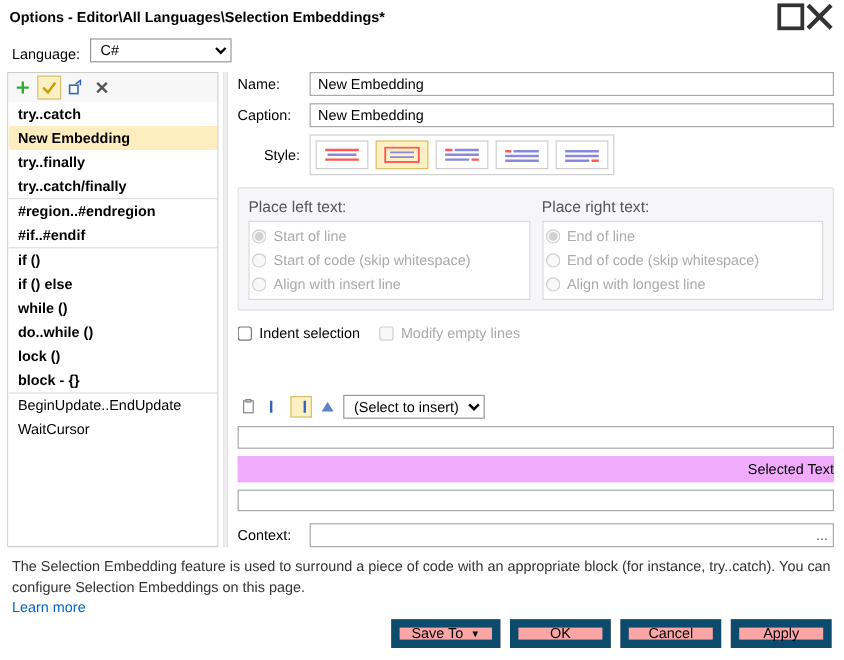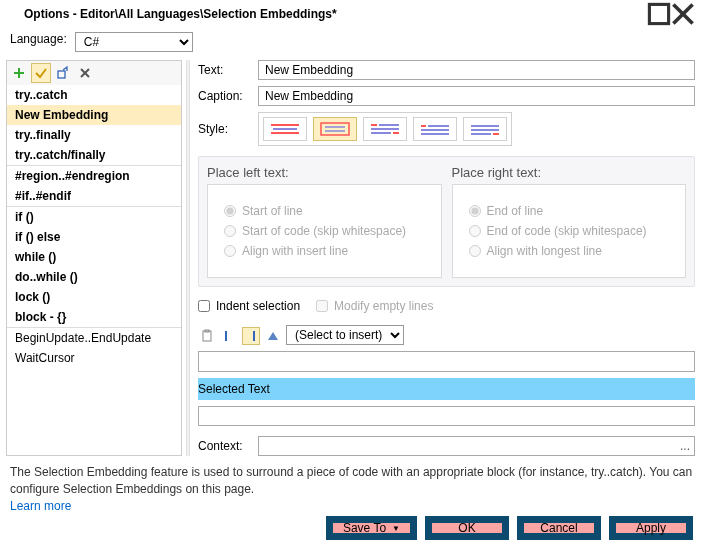--- a/index.html
+++ b/index.html
@@ -1,22 +1,22 @@
 <!DOCTYPE html>
 <html><head>
 <meta charset="utf-8">
 <style>
 * { box-sizing: border-box; margin: 0; padding: 0; font-family: 'Segoe UI', Tahoma, sans-serif; font-size: 12px; }
 body { background: #fff; width: 703px; height: 550px; overflow: hidden; }
 
 .titlebar { height: 28px; display: flex; align-items: center; padding: 0 8px; }
-.titlebar .title { flex: 1; font-weight: bold; color: #000; margin-left: 16px; }
+.titlebar .title { flex: 1; font-weight: bold; color: #000; }
 .titlebar .win-btn { width: 24px; height: 20px; display: inline-flex; align-items: center; justify-content: center; cursor: default; }
 
-.lang-row { display: flex; align-items: flex-start; padding: 4px 10px 8px; gap: 8px; }
+.lang-row { display: flex; align-items: flex-end; padding: 4px 10px 8px; gap: 8px; }
 .lang-row label { color: #000; }
 .lang-row select { width: 118px; height: 20px; border: 1px solid #999; background: #fff; padding: 0 4px; }
 
 .main { display: flex; padding: 0 6px; height: 396px; }
 
 .left-col { width: 176px; display: flex; flex-direction: column; border: 1px solid #ccc; }
 .list-toolbar { height: 24px; display: flex; align-items: center; gap: 2px; padding: 0 2px; background: #f7f7f7; }
 .tb-btn { width: 20px; height: 20px; display: inline-flex; align-items: center; justify-content: center; }
 .tb-btn.sel { background: #fdf0c4; border: 1px solid #d6c06b; }
 .tb-btn svg { width: 14px; height: 14px; }
@@ -27,45 +27,45 @@
 .list-sep { height: 1px; background: #ddd; margin: 0; border: 0; }
 
 .divider-v { width: 4px; margin: 0 4px; background: #f0f0f0; border-left: 1px solid #e1e1e1; border-right: 1px solid #e1e1e1; }
 
 .right-col { flex: 1; display: flex; flex-direction: column; gap: 6px; padding: 0 2px 0 4px; }
 
 .form-row { display: flex; align-items: center; gap: 8px; }
 .form-row .lbl { width: 52px; text-align: left; color: #000; }
 .form-row input.text { flex: 1; height: 20px; border: 1px solid #a9a9a9; padding: 0 6px; }
 
-.style-row .lbl { width: 52px; }
+.style-row .lbl { width: 52px; text-align: right; }
 .style-btns { display: flex; gap: 6px; border: 1px solid #d0d0d0; padding: 4px; }
 .style-btn { width: 44px; height: 24px; border: 1px solid #d0d0d0; background: #fff; display: inline-flex; align-items: center; justify-content: center; }
 .style-btn.sel { background: #fdf0c4; border-color: #d6c06b; }
 .style-btn svg { width: 32px; height: 14px; }
 
 .place-group { display: flex; gap: 10px; margin-top: 4px; background: #f6f6f9; border: 1px solid #e0e0e6; padding: 8px; border-radius: 2px; }
 .place-box { flex: 1; }
 .place-box legend { font-size: 13px; color: #555; margin-bottom: 4px; }
-.place-inner { border: 1px solid #dadada; background: #fff; padding: 16px; }
+.place-inner { border: 1px solid #dadada; background: #fff; padding: 2px; }
 .radio-row { display: flex; align-items: center; gap: 6px; padding: 3px 0; color: #aaa; }
 .radio-row input[type=radio] { width: 12px; height: 12px; }
 .radio-row input[disabled] { accent-color: #ccc; }
 
 .check-row { display: flex; align-items: center; gap: 6px; margin: 6px 0; }
 .check-row input[type=checkbox] { width: 12px; height: 12px; }
 .check-row .disabled-lbl { color: #aaa; }
 
-.insert-row { display: flex; align-items: flex-end; gap: 4px; }
+.insert-row { display: flex; align-items: center; gap: 4px; margin-top: 32px; }
 .insert-row .icon-btn { width: 18px; height: 18px; display: inline-flex; align-items: center; justify-content: center; border: 1px solid transparent; }
 .insert-row .icon-btn.sel { background: #fdf0c4; border-color: #d6c06b; }
 .insert-row select { height: 20px; border: 1px solid #999; background: #fff; padding: 0 4px; }
 
 .box-input { width: 100%; height: 22px; border: 1px solid #a9a9a9; background: #fff; }
-.sel-text-bar { text-align: left; padding: 4px 0; color: #000; background: #7dd3fc; }
+.sel-text-bar { text-align: right; padding: 4px 0; color: #000; background: #f0abfc; }
 
 .context-row { display: flex; align-items: center; gap: 8px; margin-top: 4px; }
 .context-row .lbl { width: 52px; }
 .context-row .context-box { flex: 1; height: 20px; border: 1px solid #a9a9a9; background: #fff; position: relative; }
 .context-box .ellipsis { position: absolute; right: 4px; top: 2px; color: #555; cursor: pointer; }
 
 .desc-area { padding: 8px 10px 0; color: #333; line-height: 1.4; }
 .desc-area a { color: #0066cc; text-decoration: none; }
 
 .btn-row { position: absolute; bottom: 10px; right: 10px; display: flex; gap: 8px; }
@@ -148,21 +148,21 @@
         <hr class="list-sep">
         <div class="list-item">BeginUpdate..EndUpdate</div>
         <div class="list-item">WaitCursor</div>
       </div>
   </div>
 
   <div class="divider-v"></div>
 
   <div class="right-col">
     <div class="form-row">
-      <span class="lbl">Text:</span>
+      <span class="lbl">Name:</span>
       <input type="text" class="text" value="New Embedding" style="">
     </div>
     <div class="form-row">
       <span class="lbl">Caption:</span>
       <input type="text" class="text" value="New Embedding" style="">
     </div>
     <div class="form-row style-row">
       <span class="lbl">Style:</span>
       <div class="style-btns">
         <span class="style-btn">

